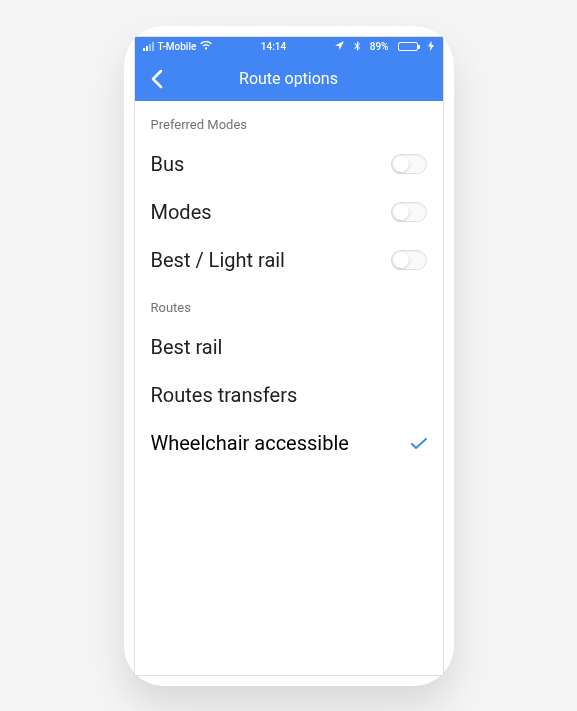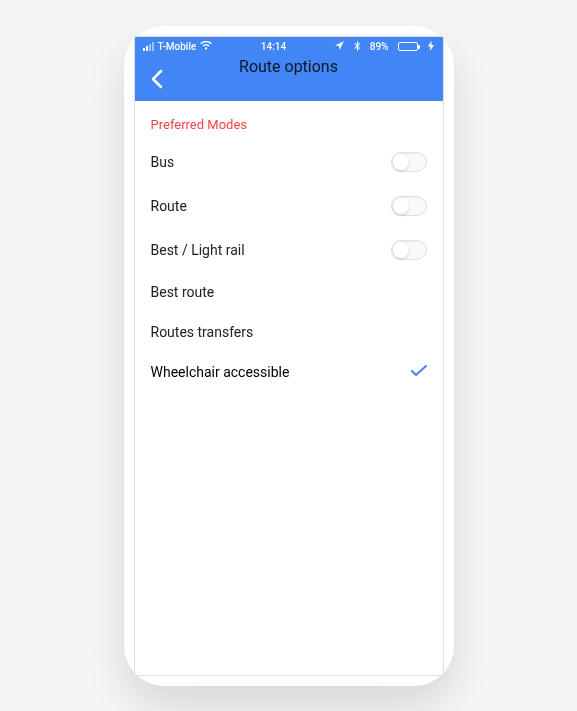--- a/index.html
+++ b/index.html
@@ -51,44 +51,45 @@
     .signal i:nth-child(4){height:9px;}
     .battery {
       width: 20px; height: 9px; border: 1px solid #fff; border-radius: 2px; position: relative; padding: 1px;
     }
     .battery::after { content:''; position:absolute; right:-3px; top:2px; width:2px; height:4px; background:#fff; border-radius:0 1px 1px 0; }
     .battery-fill { height:100%; width:89%; background:#4cd964; border-radius:1px; }
 
     .nav-header {
       height: 44px;
       background: #4285f4;
-      color: #0f172a;
+      color: #ffffff;
       display: flex;
+      align-items: center;
       position: relative;
     }
     .back-btn {
       width: 44px; height: 44px; display:flex; align-items:center; justify-content:center;
       cursor: pointer;
     }
     .nav-title {
       position: absolute; left:0; right:0; text-align:center;
       font-size: 16px; font-weight: 400; pointer-events: none;
     }
     .content { flex: 1; overflow-y: auto; }
     .section-header {
       padding: 16px 16px 8px;
-      color: #ef4444;
+      color: #737373;
       font-size: 13px;
     }
     .row {
       display: flex;
       align-items: center;
       justify-content: space-between;
       padding: 12px 16px;
-      font-size: 14px;
+      font-size: 20px;
       color: #212121;
       min-height: 40px;
       cursor: pointer;
     }
     .row.selected { color: #000000; }
     .toggle {
       width: 36px; height: 20px; background: #fafafa; border: 1px solid #e0e0e0;
       border-radius: 12px; position: relative; box-shadow: inset 0 1px 2px rgba(0,0,0,0.05);
     }
     .toggle::after {
@@ -151,31 +152,32 @@
 
     <div class="content">
 
       <div class="section-header">Preferred Modes</div>
 
       <div class="row">
         <span>Bus</span>
         <span class="toggle"></span>
       </div>
       <div class="row">
-        <span>Route</span>
+        <span>Modes</span>
         <span class="toggle"></span>
       </div>
       <div class="row">
         <span>Best / Light rail</span>
         <span class="toggle"></span>
       </div>
 
+      <div class="section-header">Routes</div>
 
       <div class="row">
-        <span>Best route</span>
+        <span>Best rail</span>
       </div>
       <div class="row">
         <span>Routes transfers</span>
       </div>
       <div class="row selected">
         <span>Wheelchair accessible</span>
         <span class="check">
           <svg width="16" height="12" viewBox="0 0 16 12">
               <path d="M1 6l4 4L15 1" stroke="#4285f4" stroke-width="2" fill="none" stroke-linecap="round" stroke-linejoin="round"></path>
             </svg>

